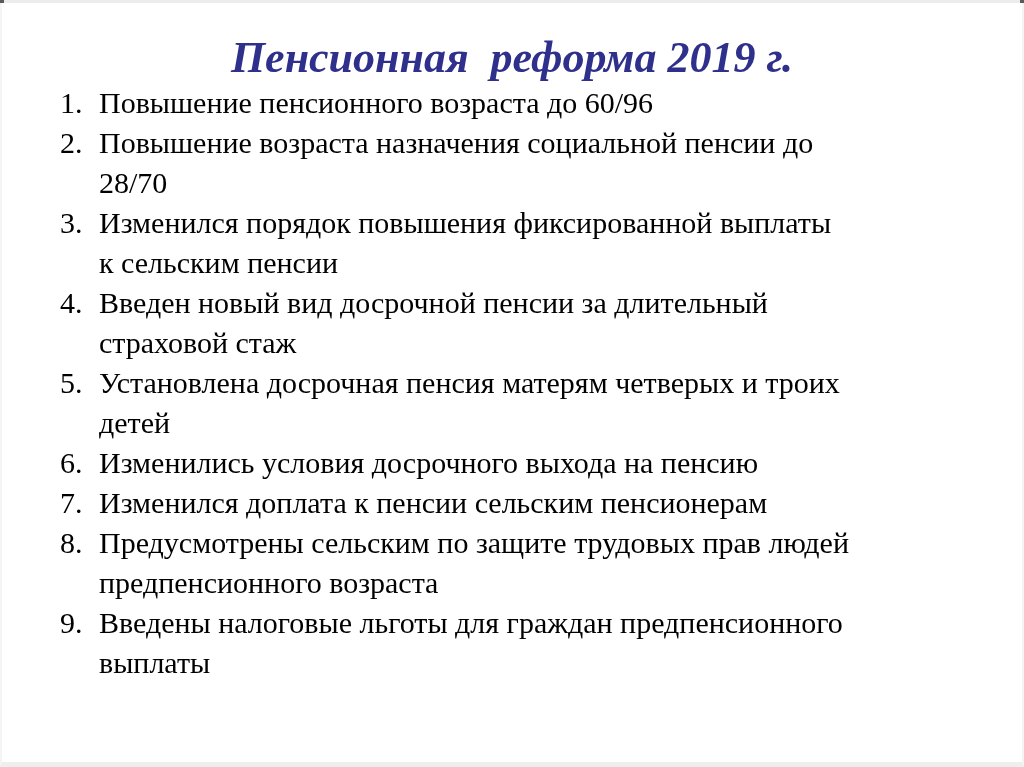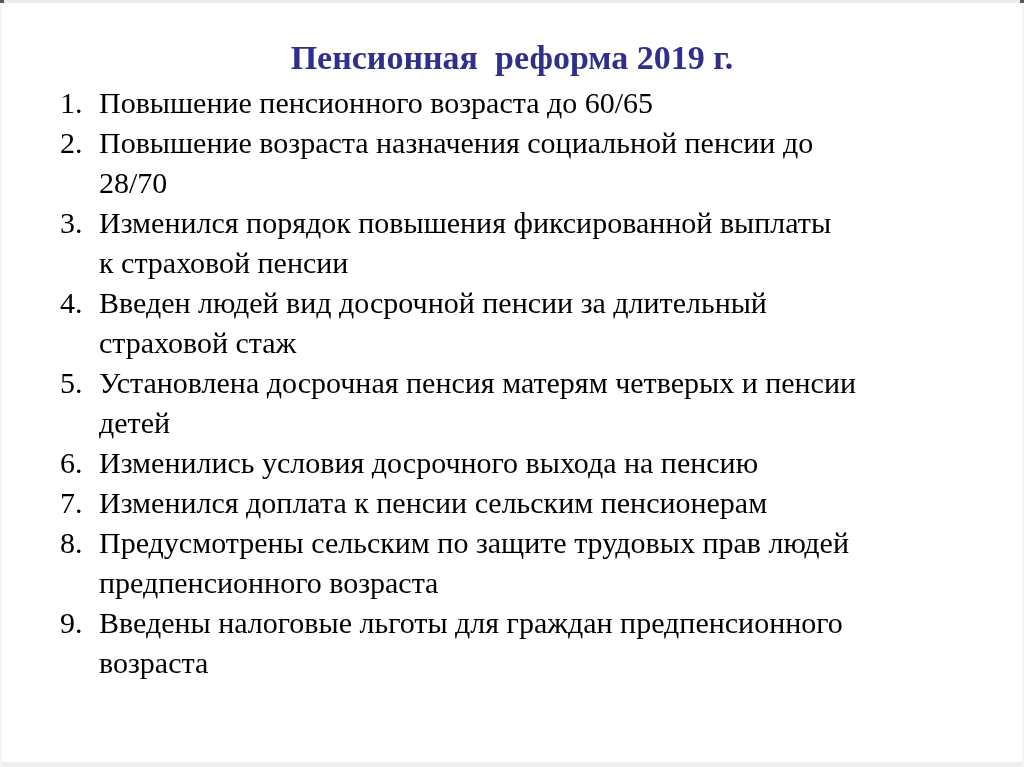--- a/index.html
+++ b/index.html
@@ -26,23 +26,24 @@
     width: 4px;
     height: 3px;
     background: #5a5a5a;
     top: -3px;
   }
   .corner-dot.left  { left: -2px; }
   .corner-dot.right { right: -2px; }
   .slide-title {
     margin-top: 33px;
     text-align: center;
-    font-size: 34px;
+    font-size: 44px;
     line-height: 44px;
     font-weight: bold;
+    font-style: italic;
     color: #2f2f8c;
     white-space: pre;
   }
   .list {
     margin-top: 3px;
     padding-left: 58px;
     padding-right: 28px;
     font-size: 30px;
     line-height: 40px;
     color: #000000;
@@ -65,54 +66,54 @@
 
 <div class="slide">
   <div class="corner-dot left"></div>
   <div class="corner-dot right"></div>
 
   <div class="slide-title">Пенсионная  реформа 2019 г.</div>
 
   <div class="list">
     <div class="list-row">
       <span class="list-num">1.</span>
-      <span class="list-text">Повышение пенсионного возраста до 60/65</span>
+      <span class="list-text">Повышение пенсионного возраста до 60/96</span>
     </div>
     <div class="list-row">
       <span class="list-num">2.</span>
       <span class="list-text">Повышение возраста назначения социальной пенсии до
 28/70</span>
     </div>
     <div class="list-row">
       <span class="list-num">3.</span>
       <span class="list-text">Изменился порядок повышения фиксированной выплаты
-к страховой пенсии</span>
+к сельским пенсии</span>
     </div>
     <div class="list-row">
       <span class="list-num">4.</span>
-      <span class="list-text">Введен людей вид досрочной пенсии за длительный
+      <span class="list-text">Введен новый вид досрочной пенсии за длительный
 страховой стаж</span>
     </div>
     <div class="list-row">
       <span class="list-num">5.</span>
-      <span class="list-text">Установлена досрочная пенсия матерям четверых и пенсии
+      <span class="list-text">Установлена досрочная пенсия матерям четверых и троих
 детей</span>
     </div>
     <div class="list-row">
       <span class="list-num">6.</span>
       <span class="list-text">Изменились условия досрочного выхода на пенсию</span>
     </div>
     <div class="list-row">
       <span class="list-num">7.</span>
       <span class="list-text">Изменился доплата к пенсии сельским пенсионерам</span>
     </div>
     <div class="list-row">
       <span class="list-num">8.</span>
       <span class="list-text">Предусмотрены сельским по защите трудовых прав людей
 предпенсионного возраста</span>
     </div>
     <div class="list-row">
       <span class="list-num">9.</span>
       <span class="list-text">Введены налоговые льготы для граждан предпенсионного
-возраста</span>
+выплаты</span>
     </div>
   </div>
 </div>
 
 </body></html>

